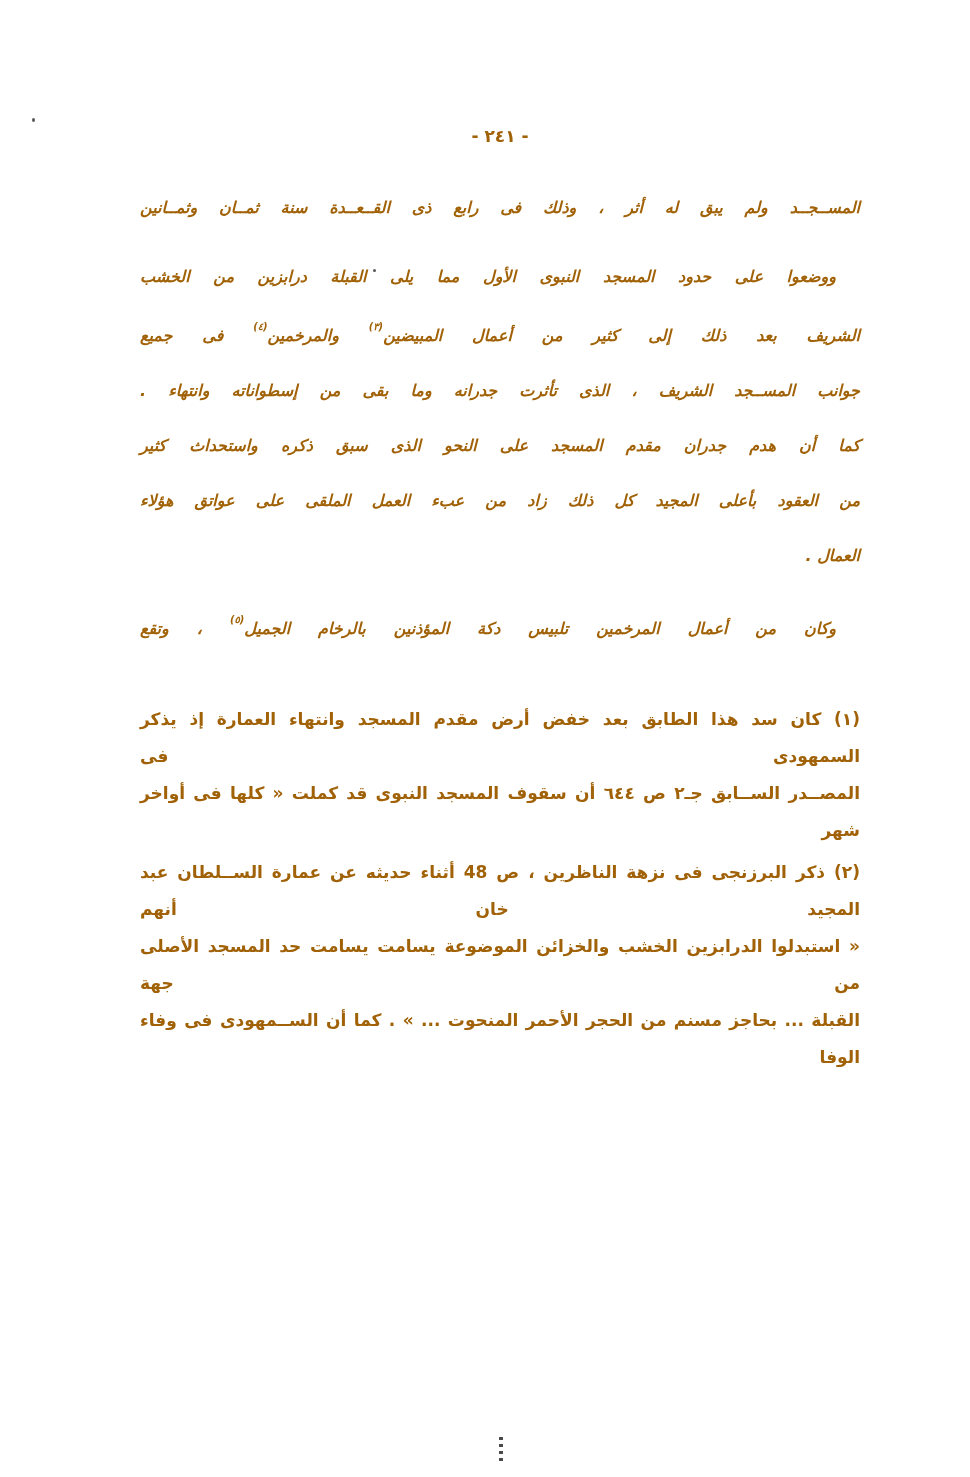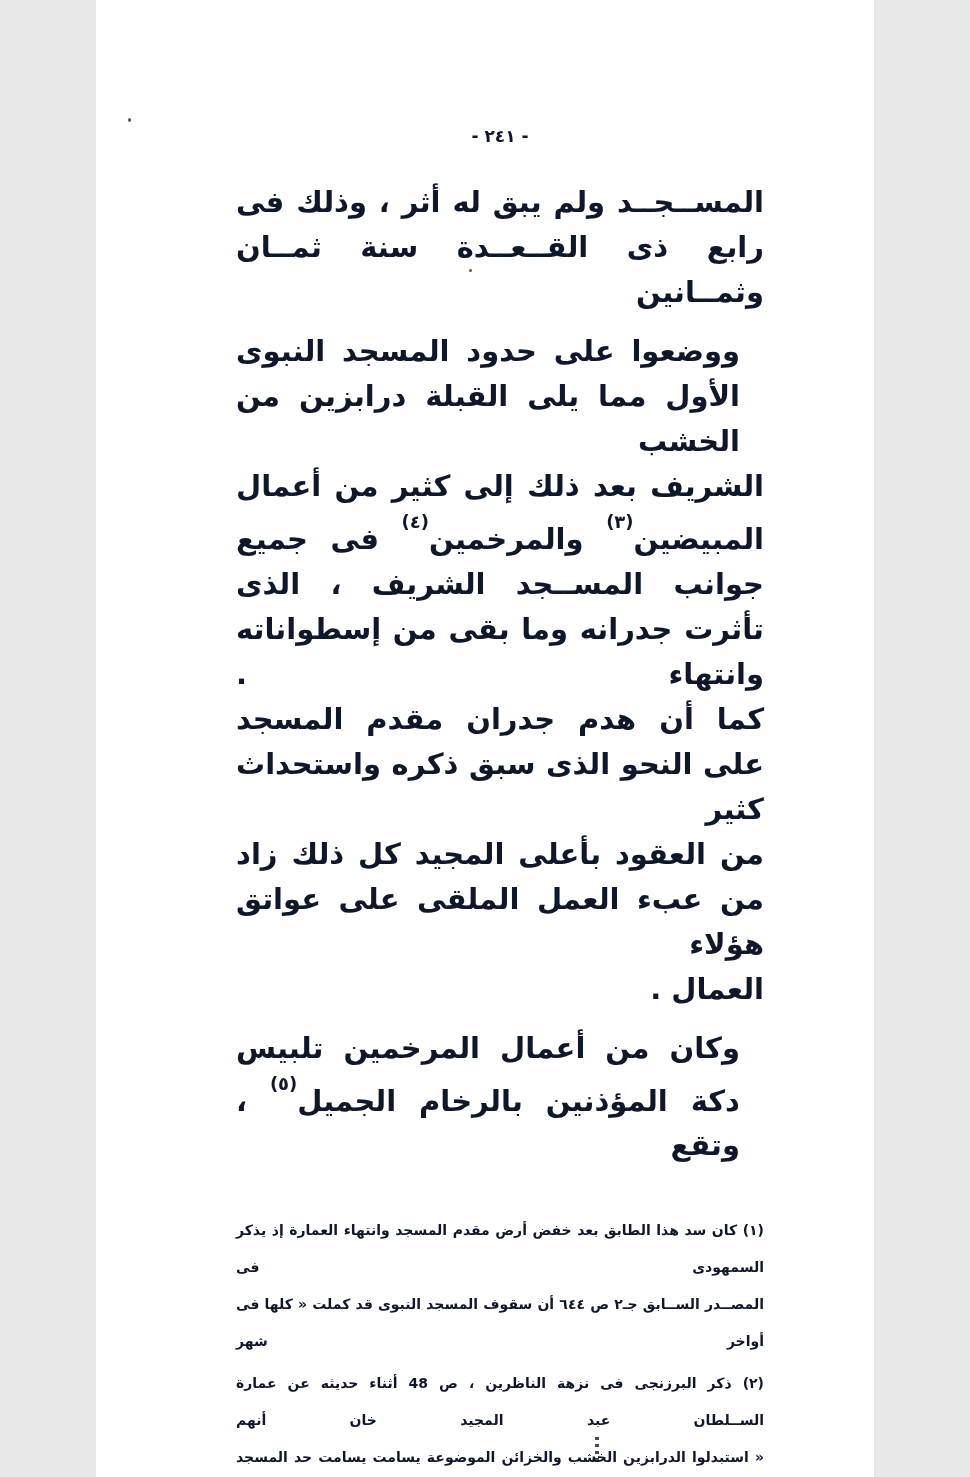--- a/index.html
+++ b/index.html
@@ -1,54 +1,55 @@
 <!DOCTYPE html>
 <html lang="ar"><head>
 <meta charset="utf-8">
 <style>
   html, body { margin: 0; padding: 0; background: #e8e8e8; }
   .page {
     position: relative;
-    width: 778px;
+    width: 970px;
     height: 1477px;
     margin: 0 auto;
     background: #ffffff;
-    color: #0f172a;
+    color: #a16207;
     font-family: "DejaVu Sans", sans-serif;
     overflow: hidden;
   }
   .content {
     position: absolute;
     top: 0; left: 140px; right: 110px;
     direction: rtl;
   }
   .page-number {
     margin-top: 126px;
     text-align: center;
     font-size: 17px;
     font-weight: bold;
     letter-spacing: 2px;
     direction: rtl;
   }
   .body-block { margin-top: 34px; }
   .para { margin: 0 0 14px 0; }
   .bline {
-    font-size: 29px;
+    font-size: 16px;
     font-weight: bold;
-    line-height: 45px;
+    line-height: 55px;
     direction: rtl;
     white-space: normal;
+    font-style: italic;
   }
   .just { text-align: justify; text-align-last: justify; }
   .end  { text-align: right;  text-align-last: right; }
   .ind  { padding-right: 24px; }
   .fn-block { margin-top: 44px; }
   .footnote { margin: 0 0 5px 0; }
   .fline {
-    font-size: 14px;
+    font-size: 17px;
     font-weight: bold;
     line-height: 37px;
     direction: rtl;
   }
   sup.fnref {
     font-size: 0.62em;
     position: relative;
     top: -0.55em;
     font-weight: bold;
   }

